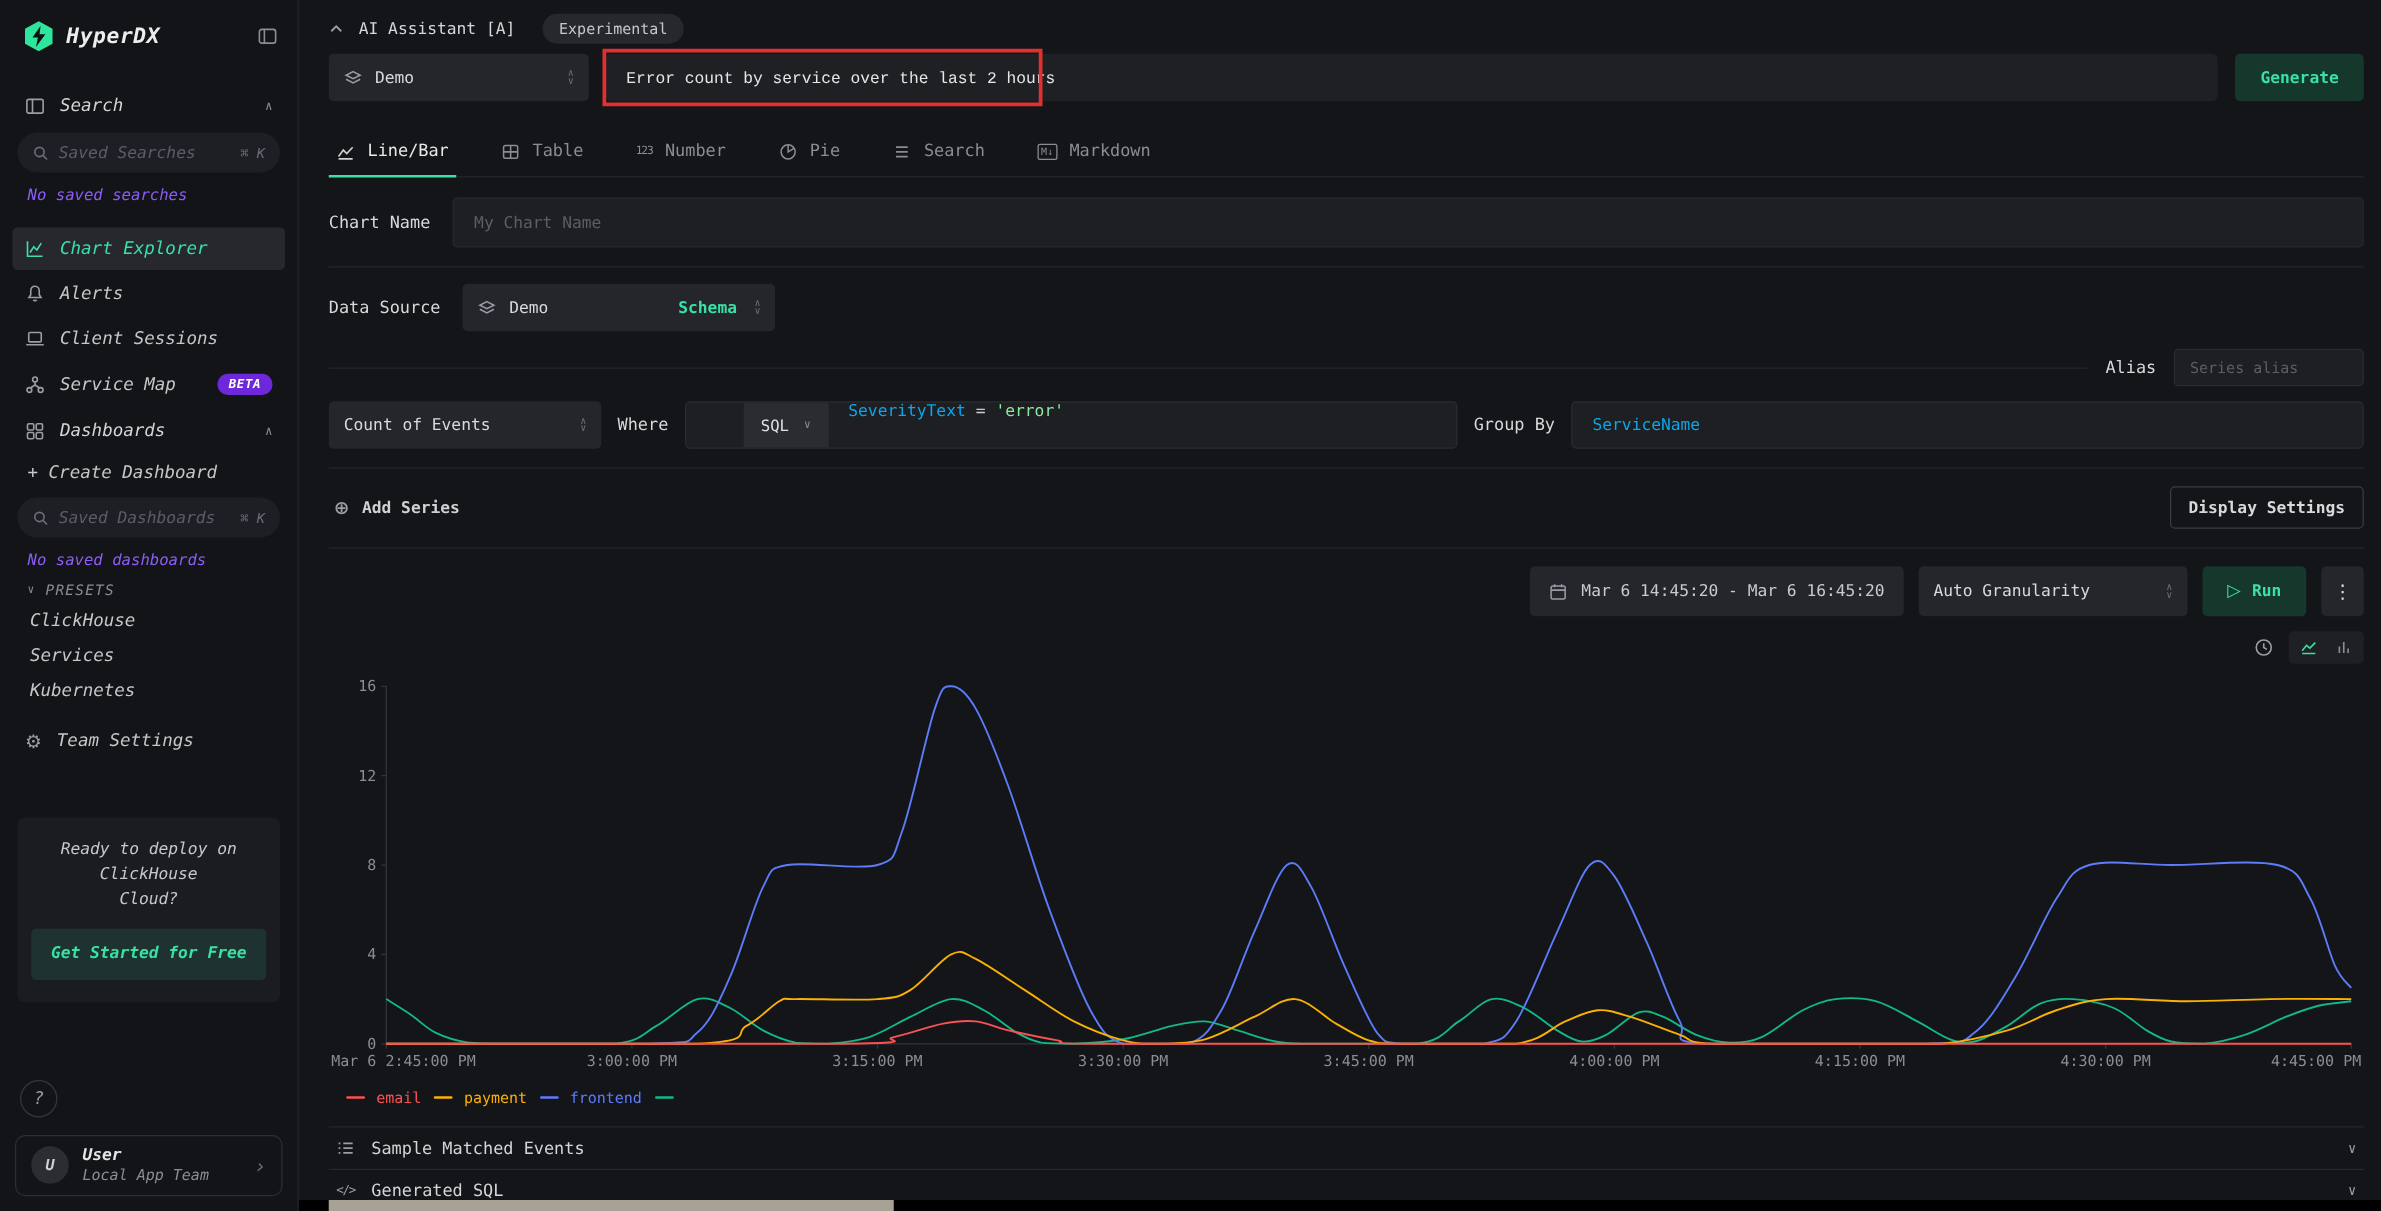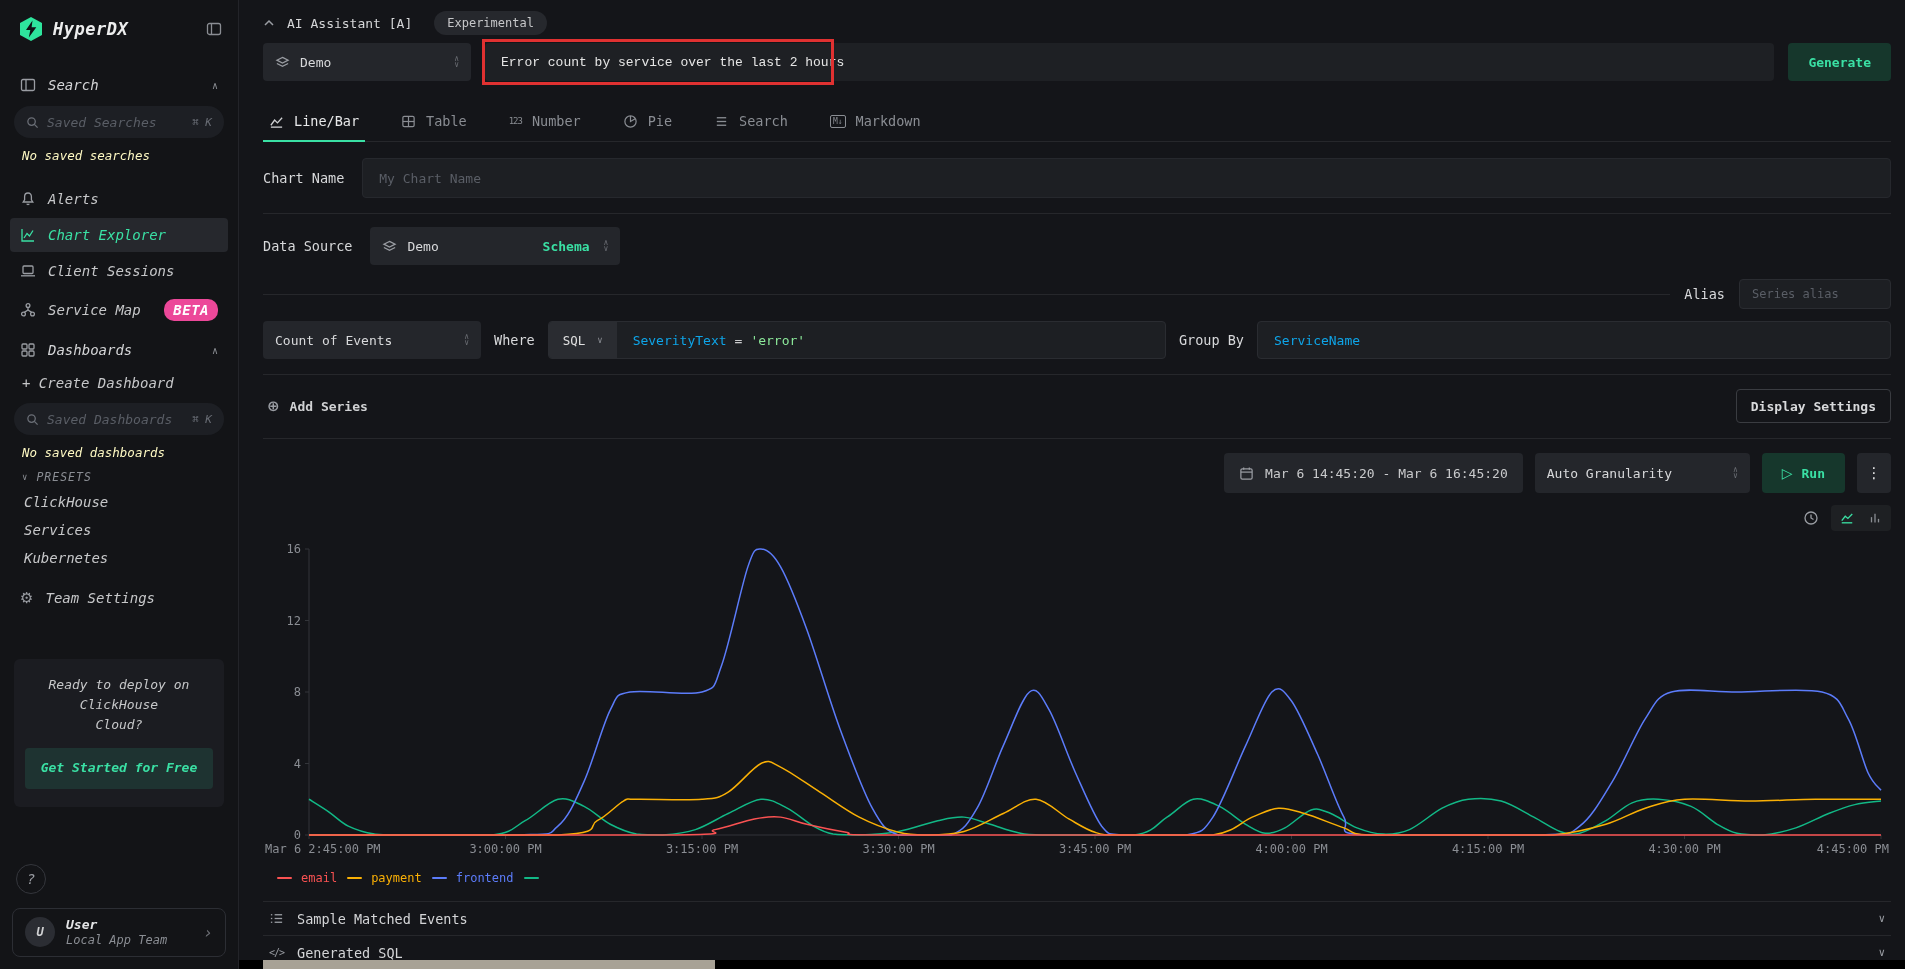--- a/index.html
+++ b/index.html
@@ -19,27 +19,27 @@
   .logo-row { display:flex; align-items:center; padding:4px 16px 4px 18px; }
   .logo { display:flex; align-items:center; gap:9px; }
   .logo-text { font-size:17px; font-weight:bold; color:#eceded; letter-spacing:.5px; }
   .collapse-btn { margin-left:auto; color:#8a8d93; cursor:pointer; }
   .nav-header { display:flex; align-items:center; gap:12px; padding:9px 20px; margin-top:22px;
     color:#d4d5d7; font-size:14px; cursor:pointer; }
   .nav-header .chev { margin-left:auto; color:#8a8d93; font-size:10px; }
   .pill { display:flex; align-items:center; gap:8px; margin:4px 14px 6px; height:32px;
     background:#1d1f24; border-radius:16px; padding:0 12px; color:#5a5e66; cursor:text; }
   .pill .kbd { margin-left:auto; font-size:11px; color:#6a6e76; }
-  .dim-note { color:#fef9c3; font-size:12.5px; padding:4px 22px 18px; }
+  .dim-note { color:#8b5cf6; font-size:12.5px; padding:4px 22px 18px; }
   .nav-item { display:flex; align-items:center; gap:12px; padding:9px 20px; margin:1px 0;
     color:#c6c7c9; font-size:14px; cursor:pointer; }
   .nav-item .ic { color:#9a9da3; }
   .nav-item.active { background:#26282d; color:#3ae0a4; border-radius:4px; margin:1px 10px; padding:9px 10px; }
   .nav-item.active .ic { color:#3ae0a4; }
-  .beta-badge { margin-left:auto; background:#ec4899; color:#fff; font-size:14px; font-weight:bold;
+  .beta-badge { margin-left:auto; background:#6d28d9; color:#fff; font-size:10px; font-weight:bold;
     border-radius:10px; padding:3px 9px; letter-spacing:.5px; }
   .create-item { padding:8px 22px; color:#c6c7c9; font-size:14px; cursor:pointer; }
   .presets-header { display:flex; align-items:center; gap:8px; padding:6px 22px 4px; color:#8a8d93;
     font-size:11.5px; letter-spacing:1px; cursor:pointer; }
   .preset-item { padding:6px 24px; color:#c6c7c9; font-size:14px; cursor:pointer; }
   .promo { margin:42px 14px 0; background:#1b1c21; border-radius:6px; padding:16px 10px 18px;
     text-align:center; color:#c6c7c9; font-size:13px; line-height:1.55; }
   .promo-btn { display:inline-block; margin-top:13px; background:rgba(58,224,164,.12); color:#3ae0a4;
     font-weight:bold; font-size:13px; padding:10px 16px; border-radius:4px; cursor:pointer; }
   .side-bottom { margin-top:auto; padding:0 12px; }
@@ -96,21 +96,21 @@
   .ds-select .updown { margin-left:4px; }
 
   .alias-row { display:flex; align-items:center; margin-top:14px; gap:14px; }
   .alias-line { flex:1; border-top:1px solid #26272b; }
   .alias-input { width:152px; height:30px; background:#1d1f23; border:1px solid #2a2c31; border-radius:4px;
     color:#e6e6e6; font-family:inherit; font-size:12px; padding:0 12px; outline:none; }
 
   .query-row { display:flex; align-items:center; gap:13px; margin-top:12px; }
   .agg-select { width:218px; height:38px; }
   .where-box { flex:1; height:38px; background:#1d1f23; border:1px solid #2a2c31; border-radius:4px;
-    display:flex; align-items:center; overflow:hidden; }
+    display:flex; overflow:hidden;padding-left:46px; }
   .sql-select { background:#2a2c31; height:100%; display:flex; align-items:center; gap:12px;
     padding:0 14px; color:#e0e0e0; font-size:12.5px; cursor:pointer; }
   .sql-select .chev { font-size:9px; color:#8a8d93; }
   .code { font-size:13px; }
   .code.red { color:#0ea5e9; }
   .code.green { color:#8ce99a; }
   .code.plain { color:#c9cacc; }
   .where-text { display:flex; gap:8px; padding-left:16px; }
   .gb-input { width:634px; height:38px; background:#1d1f23; border:1px solid #2a2c31; border-radius:4px;
     display:flex; align-items:center; padding-left:16px; }
@@ -190,38 +190,38 @@
       <svg width="13" height="13" viewBox="0 0 14 14" fill="none" stroke="#6a6e76" stroke-width="1.4">
         <circle cx="6" cy="6" r="4"></circle>
           <line x1="9" y1="9" x2="12.5" y2="12.5"></line>
       </svg>
     </span>
     <span class="ph">Saved Searches</span>
     <span class="kbd">⌘ K</span>
   </div>
   <div class="dim-note">No saved searches</div>
 
+  <div class="nav-item active">
+    <span class="ic">
+      <svg width="16" height="16" viewBox="0 0 16 16" fill="none" stroke="currentColor" stroke-width="1.3">
+        <polyline points="2,2 2,14 14,14"></polyline>
+          <polyline points="4,11 7,6.5 9.5,9 13,3.5"></polyline>
+      </svg>
+    </span>
+    <span>Chart Explorer</span>
+  </div>
+
   <div class="nav-item">
     <span class="ic">
       <svg width="16" height="16" viewBox="0 0 16 16" fill="none" stroke="currentColor" stroke-width="1.3">
         <path d="M8,2 C5.7,2 4.6,3.8 4.6,5.8 L4.6,8.8 L3.2,11 L12.8,11 L11.4,8.8 L11.4,5.8 C11.4,3.8 10.3,2 8,2 Z"></path>
         <path d="M6.7,12.8 A1.5,1.5 0 0 0 9.3,12.8"></path>
       </svg>
     </span>
     <span>Alerts</span>
-  </div>
-
-  <div class="nav-item active">
-    <span class="ic">
-      <svg width="16" height="16" viewBox="0 0 16 16" fill="none" stroke="currentColor" stroke-width="1.3">
-        <polyline points="2,2 2,14 14,14"></polyline>
-          <polyline points="4,11 7,6.5 9.5,9 13,3.5"></polyline>
-      </svg>
-    </span>
-    <span>Chart Explorer</span>
   </div>
 
   <div class="nav-item">
     <span class="ic">
       <svg width="16" height="16" viewBox="0 0 16 16" fill="none" stroke="currentColor" stroke-width="1.3">
         <rect x="3" y="3" width="10" height="7.5" rx="1"></rect>
           <line x1="1" y1="12.8" x2="15" y2="12.8"></line>
       </svg>
     </span>
     <span>Client Sessions</span>

